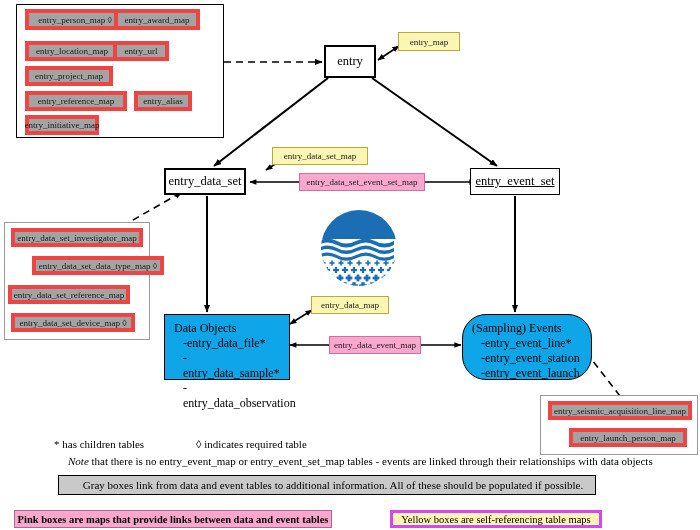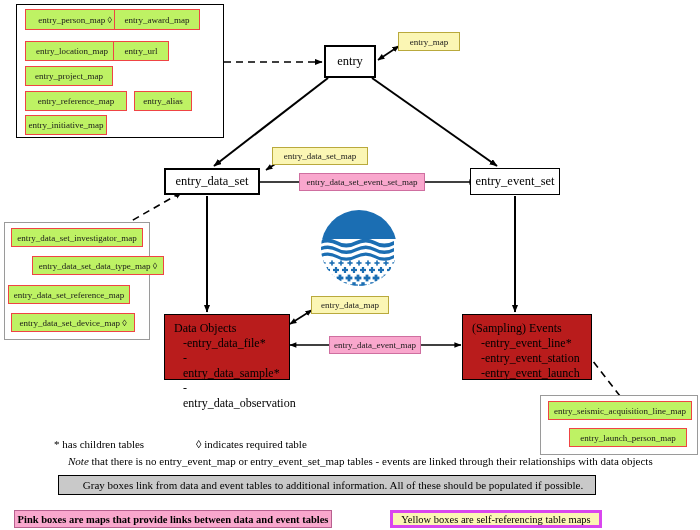--- a/index.html
+++ b/index.html
@@ -33,22 +33,22 @@
     z-index: 6;
   }
   .node.thick { border-width: 2px; }
 
   
   .gray-box {
     display: flex;
     align-items: center;
     justify-content: center;
     text-align: center;
-    background: #bef264;
-    border: 1px solid #ef4444;
+    background: #a3a3a3;
+    border: 4px solid #ef4444;
     font-size: 9px;
     color: #1a1a1a;
     z-index: 5;
     white-space: nowrap;
   }
   
   .group-frame {
     background: #ffffff;
     border: 1.2px solid #000000;
     z-index: 4;
@@ -84,21 +84,21 @@
     color: #1a1a1a;
     z-index: 7;
     white-space: nowrap;
   }
 
   
   .list-node {
     display: block;
     padding: 6px 8px 6px 9px;
     text-align: left;
-    background: #b91c1c;
+    background: #0ea5e9;
     border: 1.5px solid #000000;
     font-size: 12px;
     line-height: 1.25;
     color: #000000;
     z-index: 6;
   }
   .list-node .head { display: block; }
   .list-node .item { display: block; padding-left: 9px; }
 
   
@@ -198,29 +198,29 @@
   <div class="abs gray-box" style="left:114px; top:9px; width:86px; height:21px; left:114px;">entry_award_map</div>
 
   <div class="abs gray-box" style="left:25px; top:41px; width:94px; height:20px;">entry_location_map</div>
   <div class="abs gray-box" style="left:113px; top:41px; width:56px; height:20px;">entry_url</div>
 
   <div class="abs gray-box" style="left:25px; top:66px; width:88px; height:20px;">entry_project_map</div>
 
   <div class="abs gray-box" style="left:25px; top:91px; width:102px; height:20px;">entry_reference_map</div>
   <div class="abs gray-box" style="left:134px; top:91px; width:58px; height:20px;">entry_alias</div>
 
-  <div class="abs gray-box" style="left:25px; top:115px; width:82px; height:20px;">entry_initiative_map</div>
+  <div class="abs gray-box" style="left:25px; top:115px; width:74px; height:20px;">entry_initiative_map</div>
 
   <div class="abs node thick" style="left:324px; top:45px; width:52px; height:33px;">entry</div>
 
   <div class="abs yellow-box" style="left:398px; top:32px; width:62px; height:19px;">entry_map</div>
 
-  <div class="abs node thick" style="left:164px; top:168px; width:96px; height:27px;">entry_data_set</div>
-
-  <div class="abs node" style="left:470px; top:168px; width:90px; height:27px;">entry_event_set</div>
+  <div class="abs node thick" style="left:164px; top:168px; width:82px; height:27px;">entry_data_set</div>
+
+  <div class="abs node" style="left:470px; top:168px; width:90px; height:27px;text-decoration:underline;">entry_event_set</div>
 
   <div class="abs yellow-box" style="left:272px; top:147px; width:96px; height:18px;">entry_data_set_map</div>
 
   <div class="abs pink-box" style="left:299px; top:173px; width:126px; height:18px;">entry_data_set_event_set_map</div>
 
   <div class="abs group-inner" style="left:4px; top:222px; width:146px; height:118px;"></div>
 
   <div class="abs gray-box" style="left:11px; top:228px; width:132px; height:19px;">entry_data_set_investigator_map</div>
   <div class="abs gray-box" style="left:11px; top:256px; width:132px; height:19px;margin-left:21px;">entry_data_set_data_type_map ◊</div>
   <div class="abs gray-box" style="left:8px; top:285px; width:122px; height:19px;">entry_data_set_reference_map</div>
@@ -414,21 +414,21 @@
     <span class="head">Data Objects</span>
     <span class="item">-entry_data_file*</span>
     <span class="item">-entry_data_sample*</span>
     <span class="item">-entry_data_observation</span>
   </div>
 
   <div class="abs yellow-box" style="left:311px; top:296px; width:78px; height:18px;">entry_data_map</div>
 
   <div class="abs pink-box" style="left:329px; top:336px; width:92px; height:18px;">entry_data_event_map</div>
 
-  <div class="abs list-node" style="left:462px; top:314px; width:130px; height:66px;">
+  <div class="abs list-node" style="left:462px; top:314px; width:130px; height:66px;border-radius:24px;">
     <span class="head">(Sampling) Events</span>
     <span class="item">-entry_event_line*</span>
     <span class="item">-entry_event_station</span>
     <span class="item">-entry_event_launch</span>
   </div>
 
   <div class="abs group-inner" style="left:540px; top:395px; width:158px; height:60px;"></div>
 
   <div class="abs gray-box" style="left:548px; top:401px; width:144px; height:19px;">entry_seismic_acquisition_line_map</div>
   <div class="abs gray-box" style="left:569px; top:428px; width:118px; height:19px;">entry_launch_person_map</div>

